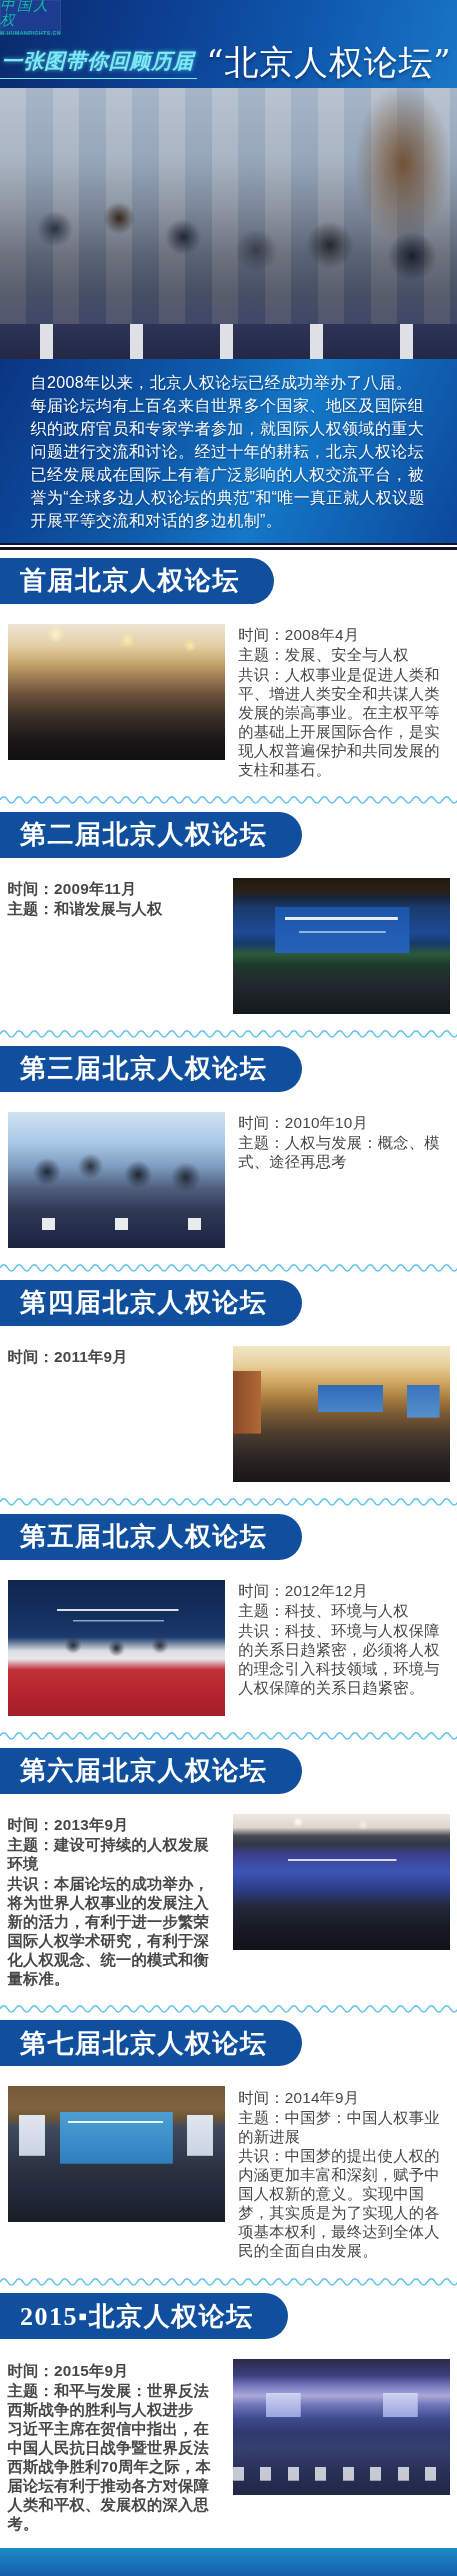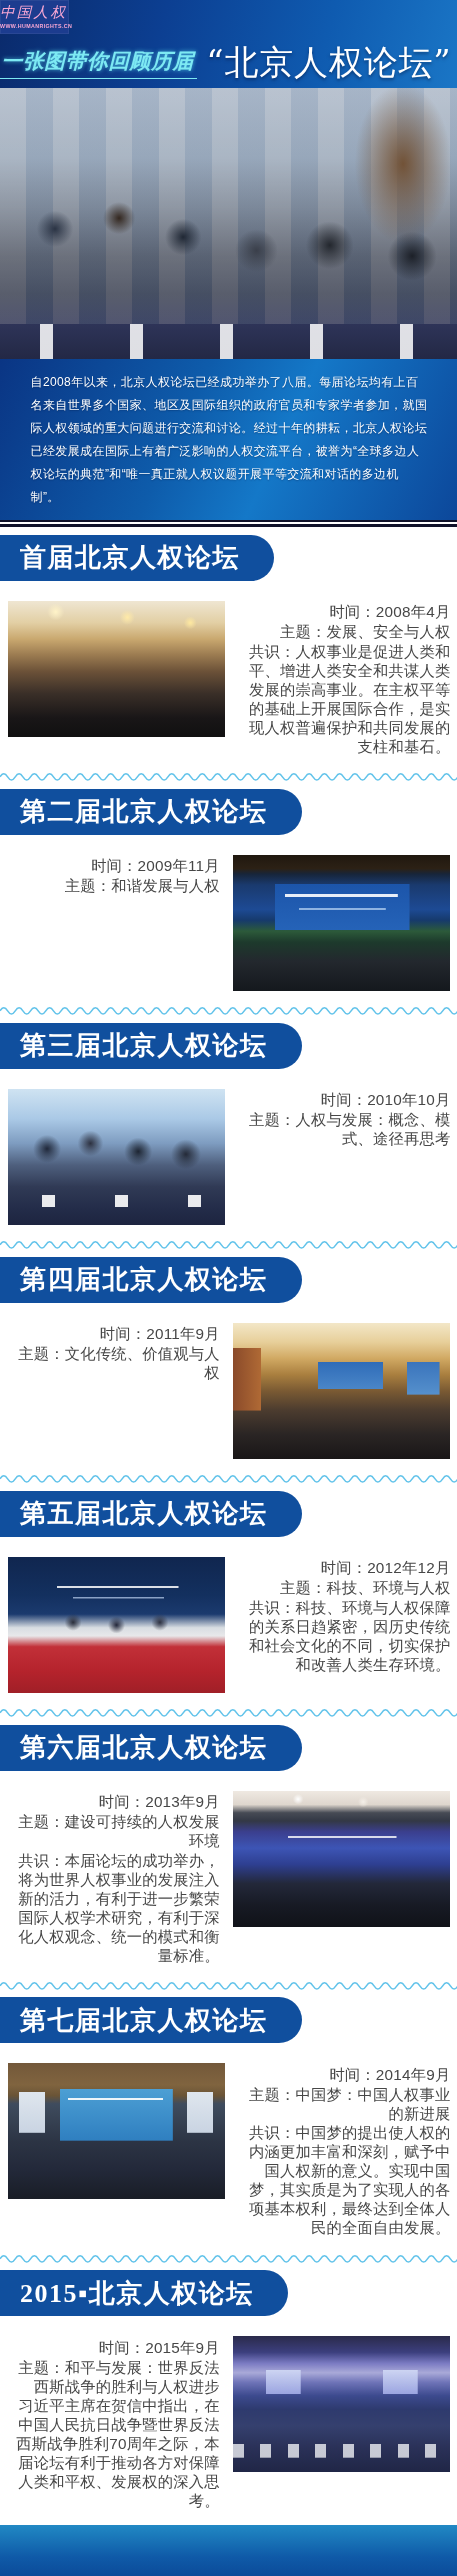--- a/index.html
+++ b/index.html
@@ -1,22 +1,22 @@
 <!DOCTYPE html>
 <html lang="zh" style="font-size:12.2px"><head>
 <meta charset="utf-8">
 <style>
   html,body{margin:0;padding:0;background:#ffffff;}
   body{width:458px;font-family:"Liberation Sans","DejaVu Sans",sans-serif;-webkit-font-smoothing:antialiased;}
   .page{width:458px;overflow:hidden;background:#fff;}
 
   
   .header{height:88px;background:linear-gradient(105deg,#0a2a6b 0%,#0c3f92 35%,#0f5bb0 70%,#1a76c6 100%);position:relative;}
-  .logo{position:absolute;left:0;top:0;width:69px;height:34px;background:#1c3c8f;color:#f9a8d4;
-        display:flex;flex-direction:column;justify-content:center;align-items:flex-start;box-shadow:0 0 0 0.8px rgba(255,255,255,.08) inset;}
+  .logo{position:absolute;left:0;top:0;width:61px;height:34px;background:#1c3c8f;color:#14b8a6;
+        display:flex;flex-direction:column;justify-content:center;align-items:flex-end;box-shadow:0 0 0 0.8px rgba(255,255,255,.08) inset;}
   .logo .cn{font-family:"DejaVu Serif",serif;font-style:italic;font-size:14.5px;letter-spacing:2.3px;line-height:15.3px;}
   .logo .en{font-size:5.3px;font-weight:bold;letter-spacing:0.4px;margin-top:2.3px;}
   .headline{position:absolute;left:0;right:0;top:40px;display:flex;align-items:center;gap:9.2px;white-space:nowrap;}
   .kicker{color:#7de9f3;font-size:20.6px;font-weight:bold;font-style:italic;border-bottom:1.5px solid #7de9f3;
           padding:0 3.1px 3.1px 1.5px;text-shadow:0 0 4.6px rgba(90,220,240,.8);letter-spacing:0.8px;}
   .big-title{color:#fff;font-family:"DejaVu Serif","Liberation Serif",serif;font-size:34px;letter-spacing:0.8px;text-shadow:0 1.5px 3.1px rgba(0,20,60,.5);}
 
   
   .hero{height:271px;position:relative;
     background:
@@ -30,31 +30,31 @@
       repeating-linear-gradient(90deg, rgba(255,255,255,.18) 0 26px, rgba(150,175,205,.18) 26px 53px),
       linear-gradient(180deg,#aab6c6 0%,#97a5b6 26%,#76808f 44%,#4c5260 62%,#343a4c 76%,#2c3150 86%,#262b49 100%);}
   .hero::after{content:"";position:absolute;left:0;right:0;bottom:0;height:35px;
       background:
         repeating-linear-gradient(90deg, transparent 0 40px, rgba(255,255,255,.85) 40px 53px, transparent 53px 90px),
         linear-gradient(180deg,#2e3458,#232845);}
 
   
   .intro{background:linear-gradient(115deg,#0a3584 0%,#0e5cab 40%,#1478c8 60%,#0c479a 100%);
          color:#fff;padding:12.2px 30.5px 10.7px 30.5px;}
-  .intro p{margin:0;font-size:12px;line-height:23px;letter-spacing:0.4px;text-shadow:0 0.8px 1.5px rgba(0,20,60,.4);}
+  .intro p{margin:0;font-size:16px;line-height:23px;letter-spacing:0.4px;text-shadow:0 0.8px 1.5px rgba(0,20,60,.4);}
 
   .intro-divider{height:2.3px;background:#ffffff;border-top:2.3px solid #10122a;border-bottom:3.1px solid #10122a;}
 
   
   .section{background:#fff;}
   .pill{margin:7.6px 0 20px 0;height:46px;min-width:204px;width:fit-content;background:#104f9e;
         border-radius:0 26px 26px 0;display:flex;align-items:center;padding:0 34px 0 20px;font-family:Liberation Serif, serif;}
   .pill span{color:#fff;font-size:26px;font-weight:bold;letter-spacing:1.5px;white-space:nowrap;}
-  .row{display:flex;gap:13.7px;padding:0 7.6px;margin-bottom:13.7px;align-items:flex-start;text-align:right;}
-  .row.reverse{flex-direction:row-reverse;}
+  .row{display:flex;gap:13.7px;padding:0 7.6px;margin-bottom:13.7px;align-items:flex-start;}
+  .row.reverse{flex-direction:row-reverse;font-weight:bold;}
   .info{flex:1;color:#474747;font-size:15.3px;line-height:19px;letter-spacing:0.2px;padding-top:1.5px;}
   .info p{margin:0 0 0.8px 0;}
 
   .photo{width:217px;height:136px;flex:none;}
   .p1{background:
       radial-gradient(circle 12.2px at 22% 8%, #fff3c8, transparent 70%),
       radial-gradient(circle 10.7px at 55% 12%, #ffeaa8, transparent 70%),
       radial-gradient(circle 9.2px at 84% 16%, #ffe9a0, transparent 70%),
       linear-gradient(180deg,#efe6d2 0%,#e2cfa4 16%,#c9a86f 28%,#9a7a50 40%,#6b5138 52%,#3a2f28 68%,#191617 86%,#101010 100%);}
   .p2{background:
@@ -184,40 +184,39 @@
     </div>
 
   <div class="section">
     <div class="pill">
         <span>第四届北京人权论坛</span>
       </div>
     <div class="row reverse">
       <div class="photo p4"></div>
       <div class="info">
         <p>时间：2011年9月</p>
-        <p>主题：文化传统、价值观与人权</p>
       </div>
     </div>
   </div>
   <div class="wave">
       <svg width="458" height="10.7" viewBox="0 0 600 14">
         <path fill="none" stroke="#62c3ea" stroke-width="2" d="M0 9 q5 -8 10 0 t10 0 t10 0 t10 0 t10 0 t10 0 t10 0 t10 0 t10 0 t10 0 t10 0 t10 0 t10 0 t10 0 t10 0 t10 0 t10 0 t10 0 t10 0 t10 0 t10 0 t10 0 t10 0 t10 0 t10 0 t10 0 t10 0 t10 0 t10 0 t10 0 t10 0 t10 0 t10 0 t10 0 t10 0 t10 0 t10 0 t10 0 t10 0 t10 0 t10 0 t10 0 t10 0 t10 0 t10 0 t10 0 t10 0 t10 0 t10 0 t10 0 t10 0 t10 0 t10 0 t10 0 t10 0 t10 0 t10 0 t10 0 t10 0 t10 0"></path>
       </svg>
     </div>
 
   <div class="section">
     <div class="pill">
         <span>第五届北京人权论坛</span>
       </div>
     <div class="row">
       <div class="photo p5"></div>
       <div class="info">
         <p>时间：2012年12月</p>
         <p>主题：科技、环境与人权</p>
-        <p>共识：科技、环境与人权保障的关系日趋紧密，因历史传统和社会文化的不同，切实保护和改善人类生存环境。</p>
+        <p>共识：科技、环境与人权保障的关系日趋紧密，必须将人权的理念引入科技领域，环境与人权保障的关系日趋紧密。</p>
       </div>
     </div>
   </div>
   <div class="wave">
       <svg width="458" height="10.7" viewBox="0 0 600 14">
         <path fill="none" stroke="#62c3ea" stroke-width="2" d="M0 9 q5 -8 10 0 t10 0 t10 0 t10 0 t10 0 t10 0 t10 0 t10 0 t10 0 t10 0 t10 0 t10 0 t10 0 t10 0 t10 0 t10 0 t10 0 t10 0 t10 0 t10 0 t10 0 t10 0 t10 0 t10 0 t10 0 t10 0 t10 0 t10 0 t10 0 t10 0 t10 0 t10 0 t10 0 t10 0 t10 0 t10 0 t10 0 t10 0 t10 0 t10 0 t10 0 t10 0 t10 0 t10 0 t10 0 t10 0 t10 0 t10 0 t10 0 t10 0 t10 0 t10 0 t10 0 t10 0 t10 0 t10 0 t10 0 t10 0 t10 0 t10 0"></path>
       </svg>
     </div>
 
   <div class="section">

